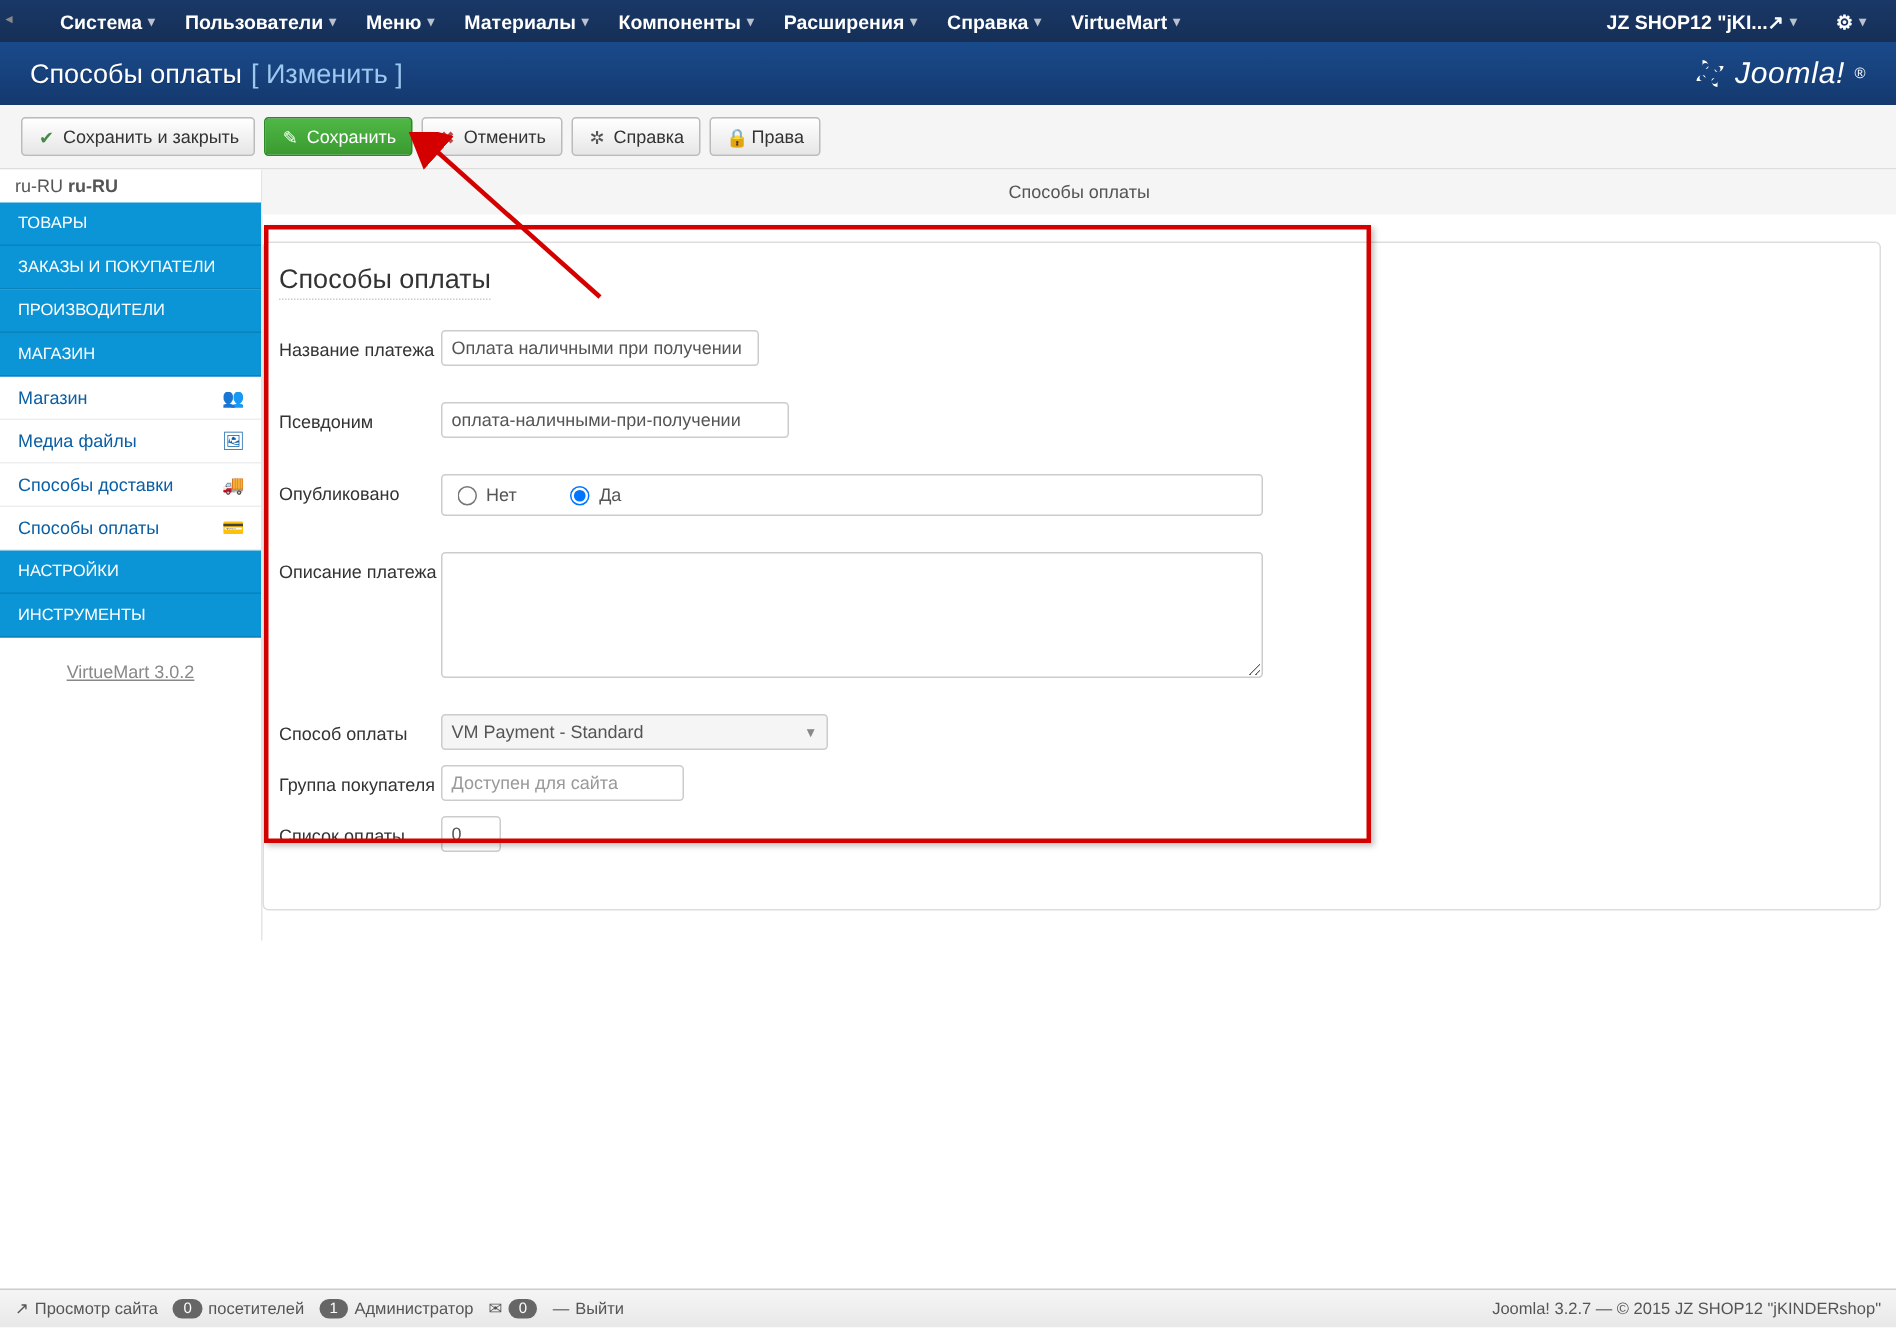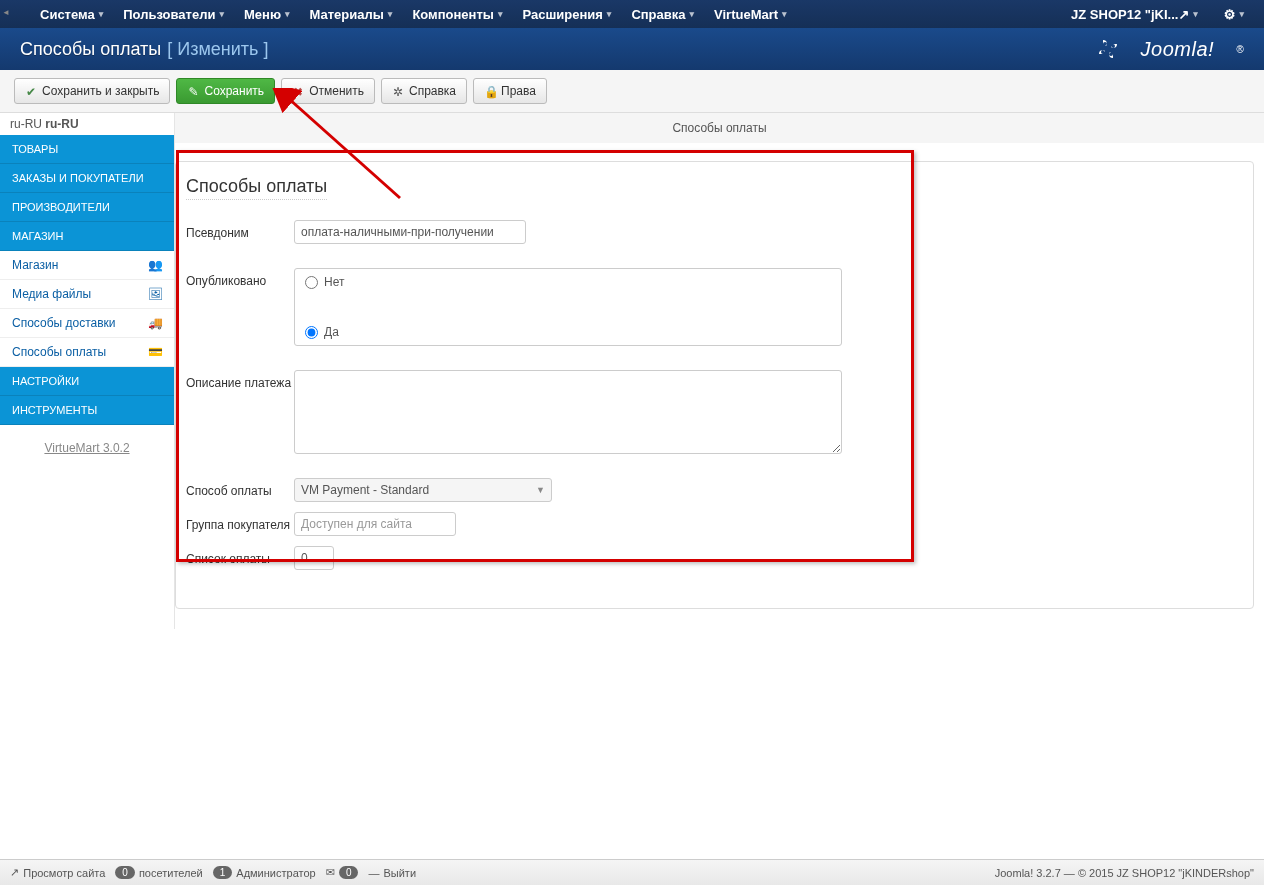--- a/index.html
+++ b/index.html
@@ -9,21 +9,21 @@
 .navbar { height: 28px; background: linear-gradient(#1a3867,#152f56); display: flex; align-items: center; color: #fff; padding: 0 10px; font-size: 13px; }
 .navbar .nav-left { display: flex; align-items: center; gap: 0; }
 .navbar .nav-item { padding: 0 10px; height: 28px; display: flex; align-items: center; cursor: pointer; font-weight: bold; }
 .navbar .nav-item .caret { margin-left: 4px; font-size: 9px; opacity: .7; }
 .navbar .nav-right { margin-left: auto; display: flex; align-items: center; gap: 6px; }
 
 
 .titlebar { height: 42px; background: linear-gradient(#1a4a8b,#14396e); color: #fff; display: flex; align-items: center; padding: 0 20px; font-size: 18px; }
 .titlebar .title-main { font-weight: 400; margin-right: 6px; text-shadow: 0 1px 0 rgba(0,0,0,.3); }
 .titlebar .title-sub { color: #9cc7ee; }
-.titlebar .joomla-logo { margin-left: auto; display: flex; align-items: center; gap: 22px; font-size: 20px; font-style: italic; letter-spacing: .5px; }
+.titlebar .joomla-logo { margin-left: auto; display: flex; align-items: center; gap: 6px; font-size: 20px; font-style: italic; letter-spacing: .5px; }
 
 
 .toolbar { padding: 8px 14px; background: #f5f5f5; border-bottom: 1px solid #ddd; display: flex; gap: 6px; }
 .btn { display: inline-flex; align-items: center; gap: 5px; background: linear-gradient(#fff,#e6e6e6); border: 1px solid #bbb; border-radius: 3px; padding: 4px 10px; font-size: 12px; color: #333; cursor: pointer; height: 26px; }
 .btn .ic { width: 12px; height: 12px; display: inline-block; }
 .btn.success { background: linear-gradient(#4fb845,#3a9a31); border-color: #2f8827; color: #fff; }
 .ic-check { color: #468847; }
 .ic-x { color: #b94a48; }
 .ic-cog { color: #555; }
 .ic-lock { color: #555; }
@@ -52,21 +52,21 @@
 .highlight-box.red-border { position: absolute; border: 3px solid #d40000; box-shadow: 2px 2px 4px rgba(0,0,0,.25); pointer-events: none; z-index: 5; }
 .panel { border: 1px solid #ddd; border-radius: 4px; padding: 14px 10px; margin-left: 0; background: #fff; }
 .panel-title { font-size: 18px; color: #333; margin-bottom: 14px; border-bottom: 1px dotted #ccc; display: inline-block; padding-bottom: 2px; }
 
 .form-row { display: flex; align-items: flex-start; margin: 6px 0 24px 0; font-size: 12px; }
 .form-row .lbl { width: 108px; color: #333; padding-top: 6px; }
 .txt { border: 1px solid #ccc; border-radius: 3px; padding: 4px 6px; font-size: 12px; color: #555; }
 .txt.w1 { width: 212px; }
 .txt.w2 { width: 232px; }
 .txt.wnum { width: 40px; text-align: left; }
-.radio-group { border: 1px solid #ccc; border-radius: 3px; padding: 6px 10px; width: 548px; display: flex; gap: 36px; flex-direction: column; }
+.radio-group { border: 1px solid #ccc; border-radius: 3px; padding: 6px 10px; width: 548px; display: flex; gap: 36px; }
 .radio-group label { display: flex; align-items: center; gap: 6px; }
 textarea.desc { width: 548px; height: 84px; border: 1px solid #ccc; border-radius: 3px; resize: both; }
 .select { border: 1px solid #ccc; border-radius: 3px; padding: 4px 6px; width: 258px; background: #f5f5f5; display: flex; align-items: center; justify-content: space-between; cursor: pointer; gap: 41px; }
 .select .caret2 { font-size: 9px; color: #888; }
 .input-disabled { border: 1px solid #ccc; border-radius: 3px; padding: 4px 6px; width: 162px; color: #999; background: #fff; }
 
 
 .arrow-svg { position: absolute; pointer-events: none; z-index: 10; }
 
 
@@ -208,20 +208,24 @@
 
   <div class="content">
     <div class="tabs">
       <div class="tab active">Способы оплаты</div>
     </div>
 
     <div class="panel-wrap">
       <div class="panel">
         <div class="panel-title">Способы оплаты</div>
 
+        <div class="form-row">
+          <div class="lbl">Название платежа</div>
+          <input class="txt w1" value="Оплата наличными при получении" style="">
+        </div>
 
         <div class="form-row">
           <div class="lbl">Псевдоним</div>
           <input class="txt w2" value="оплата-наличными-при-получении" style="">
         </div>
 
         <div class="form-row">
           <div class="lbl">Опубликовано</div>
           <div class="radio-group">
             <label>

